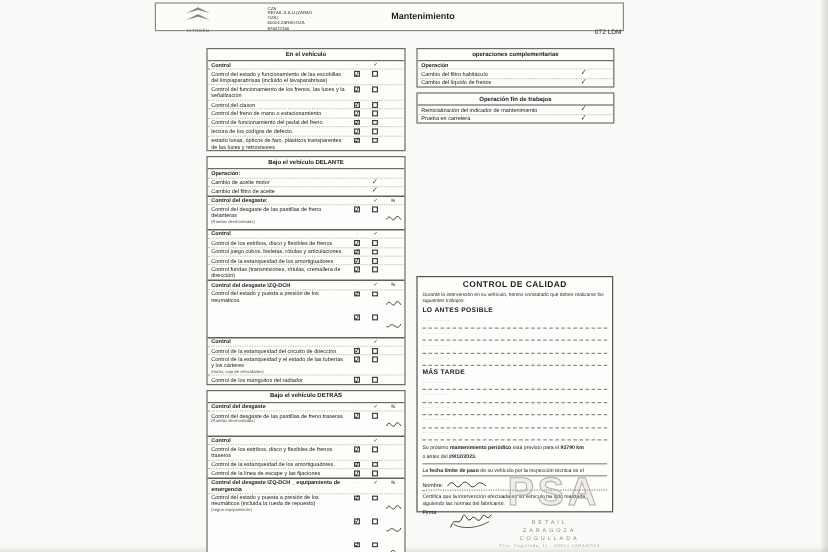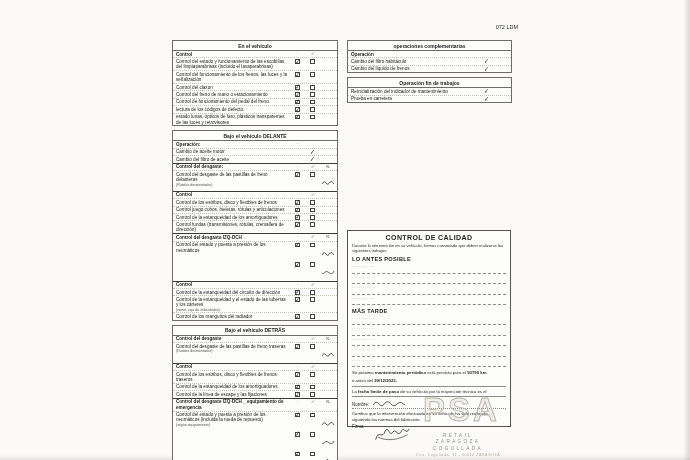--- a/index.html
+++ b/index.html
@@ -58,20 +58,37 @@
   .stamp-line{font-size:4.6px;letter-spacing:2.4px;color:#918e86;line-height:1.4}
   .stamp-addr{font-size:3.5px;letter-spacing:.6px;color:#aba79f;margin-top:1px}
 </style>
 </head>
 <body>
 
 <div class="page">
   <div class="edge-right"></div>
   <div class="edge-bottom"></div>
 
+  <div class="hdrbox">
+    <div class="logo">
+      <svg width="26" height="13" viewBox="0 0 26 13">
+        <path d="M3 6 L13 1 L23 6 L13 3.4 Z" fill="#8a8880"></path>
+        <path d="M3 11.6 L13 6.6 L23 11.6 L13 9 Z" fill="#8a8880"></path>
+      </svg>
+      <div class="brand">CITROËN</div>
+    </div>
+    <div class="company" id="company">
+        <div>CZA</div>
+        <div>RETAIL,S.A.U.(ZARAG</div>
+        <div>OZA)</div>
+        <div>50014 ZARAGOZA</div>
+        <div>976472160</div>
+      </div>
+    <div class="doctitle">Mantenimiento</div>
+  </div>
   <div class="doccode">072 LDM</div>
 
   <div class="leftcol" id="leftcol">
       <div class="sect">
         <div class="sect-title">En el vehículo</div>
         <div class="block">
           <div class="row hrow">
             <span class="lbl">Control</span>
             <span class="marks">
               <span class="slot">

